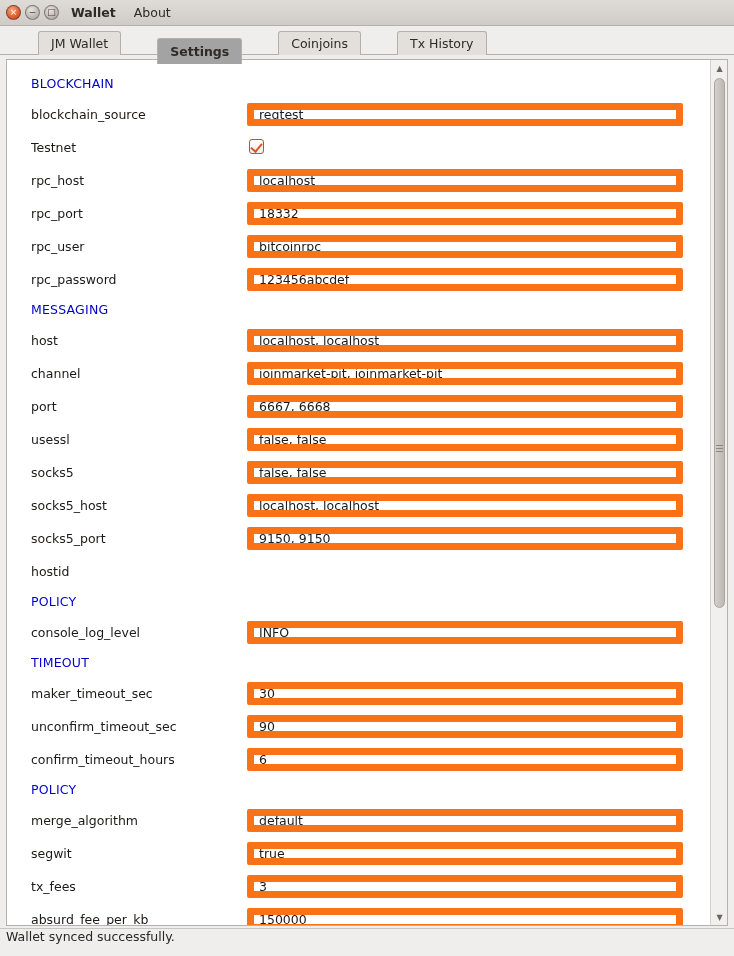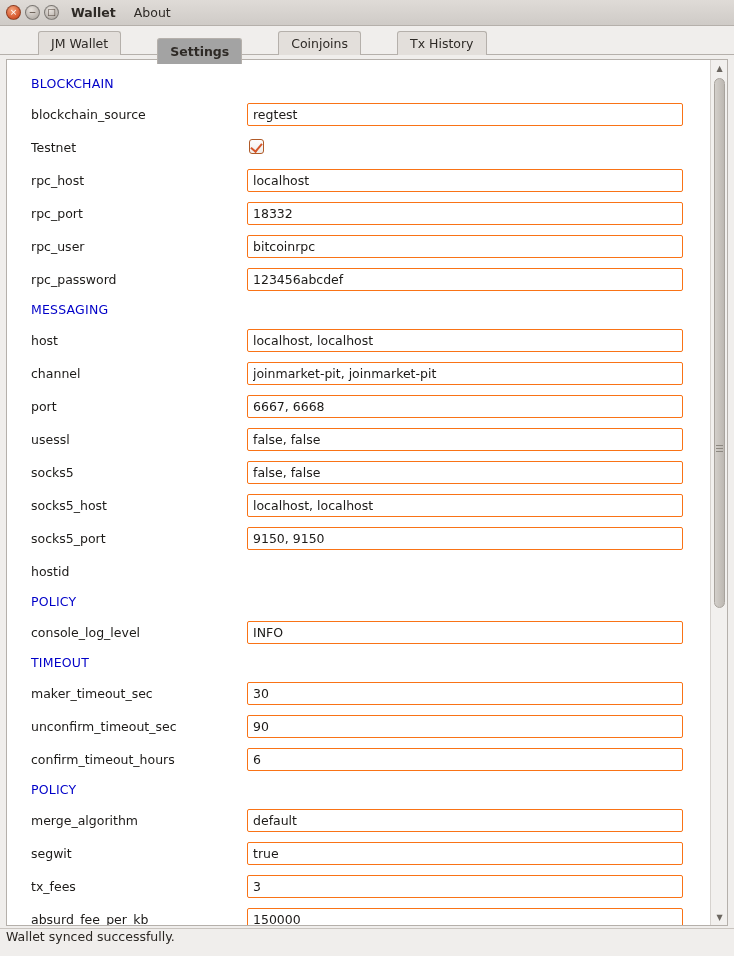--- a/index.html
+++ b/index.html
@@ -155,21 +155,21 @@
     flex: none;
   }
   .row .fieldwrap {
     flex: 1 1 auto;
     padding-right: 4px;
   }
   .row input[type=text] {
     width: 100%;
     height: 23px;
     box-sizing: border-box;
-    border: 1px solid #f97316;
+    border: 7px solid #f97316;
     border-radius: 2px;
     background: #fff;
     font-family: "DejaVu Sans", "Liberation Sans", sans-serif;
     font-size: 12.5px;
     color: #1c1a18;
     padding: 0 5px;
     outline: none;
   }
 
   

